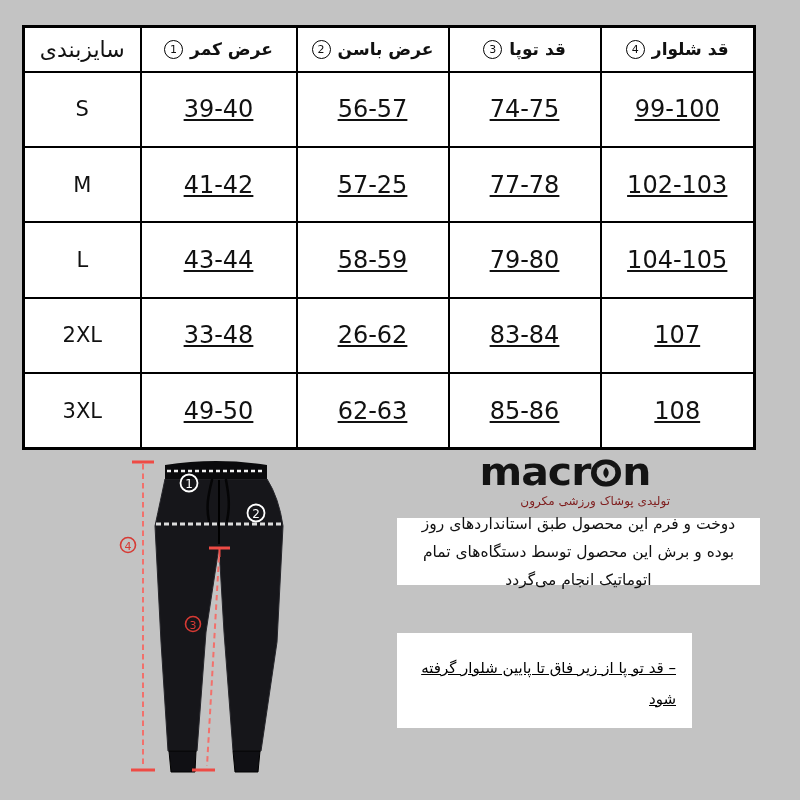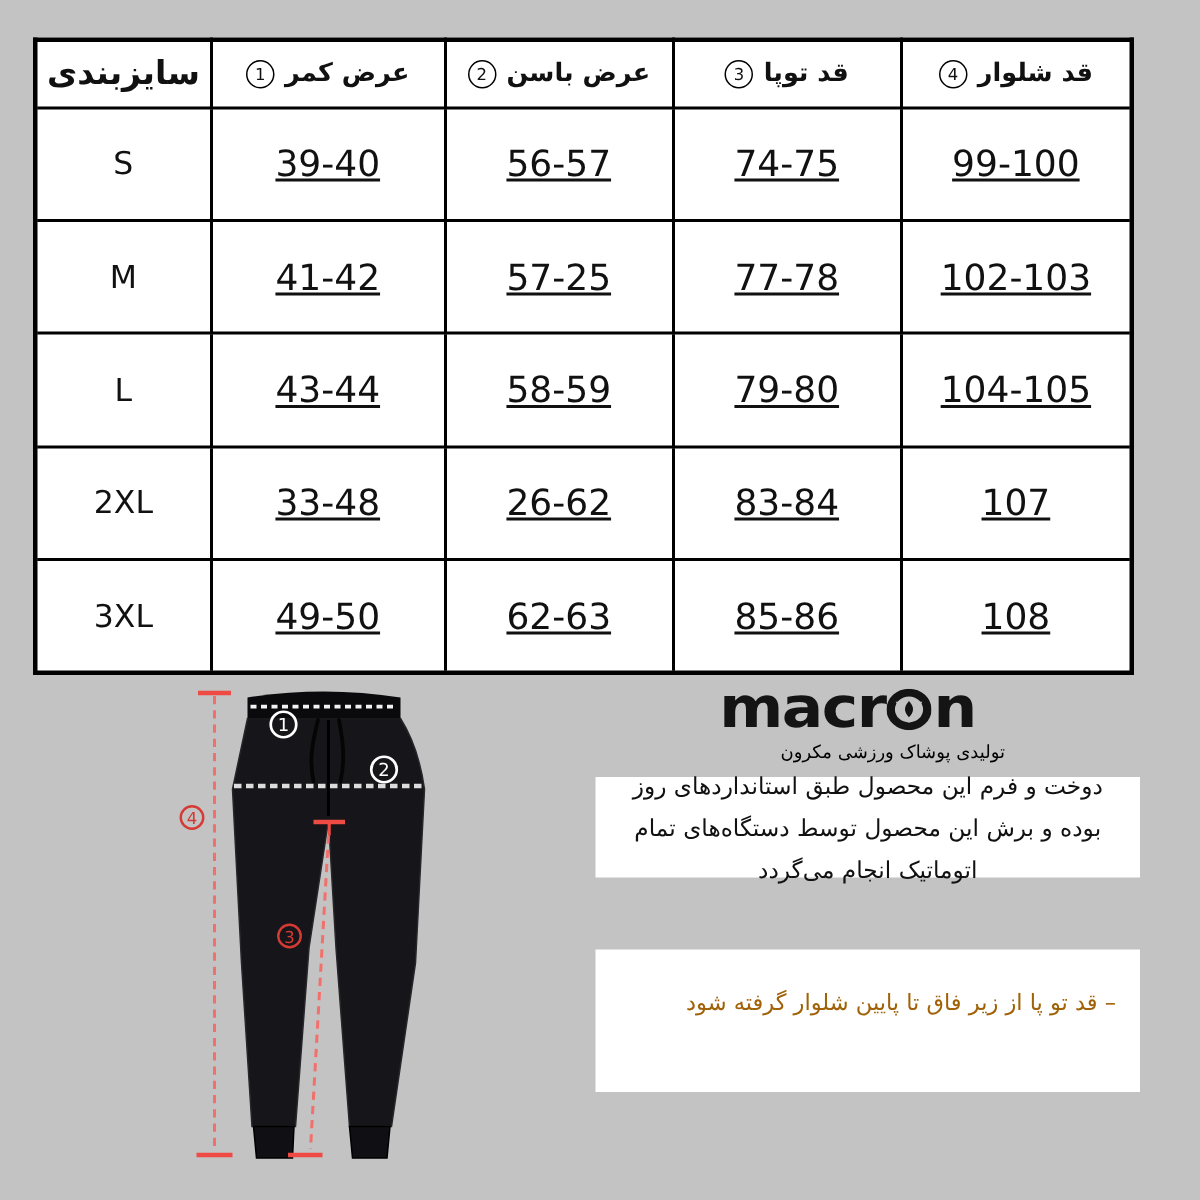--- a/index.html
+++ b/index.html
@@ -11,21 +11,21 @@
     position:absolute;left:22px;top:25px;width:731px;height:425px;
     border-collapse:collapse;background:#fff;table-layout:fixed;
     border:3px solid #000;
   }
   .size-table th,.size-table td{
     border:2px solid #000;text-align:center;vertical-align:middle;
     color:#111;padding:0;
   }
   .size-table thead tr{height:45px;}
   .size-table tbody tr{height:63px;}
-  .hdr-size{font-size:22px;font-weight:bold;direction:rtl;}
+  .hdr-size{font-size:22px;font-weight:normal;direction:rtl;}
   .hdr-cell{font-size:17px;font-weight:bold;}
   .hdr-wrap{display:inline-flex;direction:rtl;align-items:center;gap:7px;}
   .hmark{
     display:inline-flex;align-items:center;justify-content:center;
     width:17px;height:17px;border:1.6px solid #000;border-radius:50%;
     font-size:11px;font-weight:normal;line-height:1;
   }
   .cell-num{font-size:24px;text-decoration:underline;}
   .cell-sizelabel{font-size:21px;}
 
@@ -35,36 +35,36 @@
   
   .brand{position:absolute;left:460px;top:452px;width:210px;text-align:right;}
   .wordmark{
     display:flex;align-items:center;justify-content:center;
     font-weight:bold;font-size:41px;line-height:1;color:#141414;
     letter-spacing:-1px;transform:scaleY(0.92);
   }
   .wordmark .wm-txt{display:inline-block;}
   .wordmark svg{margin:0 1px;display:inline-block;}
   .brand-sub{
-    margin-top:1px;direction:rtl;font-size:12px;color:#000000;
+    margin-top:1px;direction:rtl;font-size:12px;color:#7f1d1d;
     letter-spacing:1px;white-space:nowrap;
   }
 
   
   .note-box1{
     position:absolute;left:397px;top:518px;width:363px;height:67px;
     background:#fff;direction:rtl;display:flex;flex-direction:column;
     justify-content:center;text-align:center;
     font-size:15.5px;color:#111;line-height:28px;
   }
   .note-box2{
-    position:absolute;left:397px;top:633px;width:363px;height:95px;
+    position:absolute;left:397px;top:633px;width:295px;height:95px;
     background:#fff;direction:rtl;box-sizing:border-box;
     padding:20px 16px 0 8px;text-align:right;
-    font-size:15px;color:#a16207;line-height:31px;
+    font-size:15px;color:#000000;line-height:31px;text-decoration:underline;
   }
 </style>
 </head>
 <body>
 
 <div class="canvas">
 
   <table class="size-table">
     <colgroup>
       <col style="width:117px">

